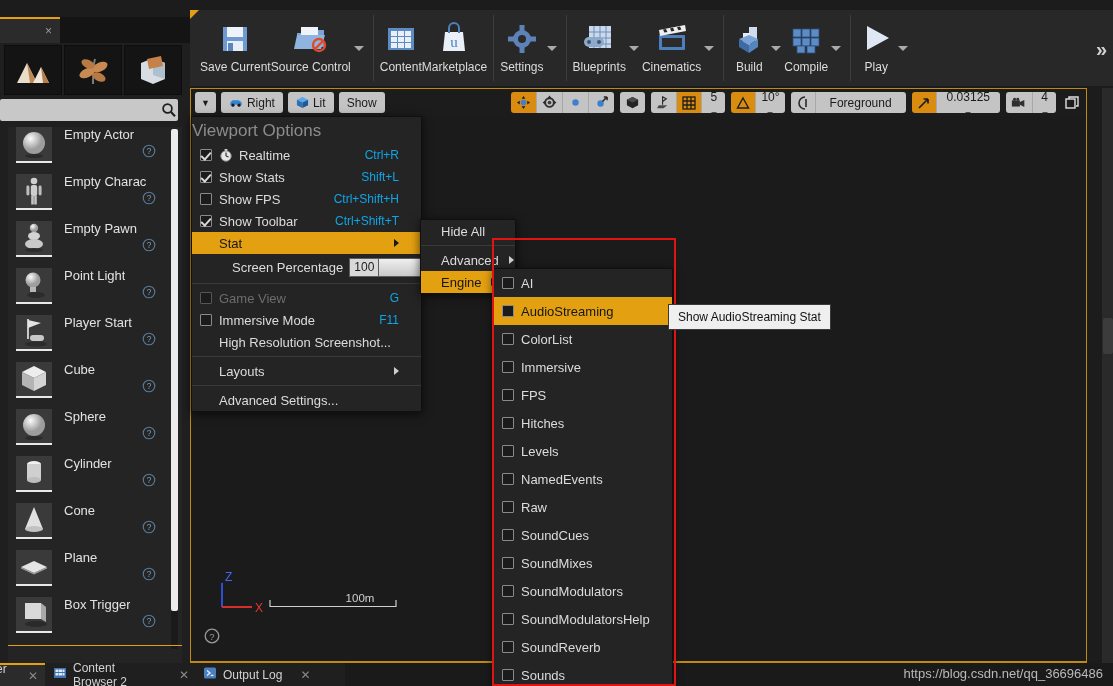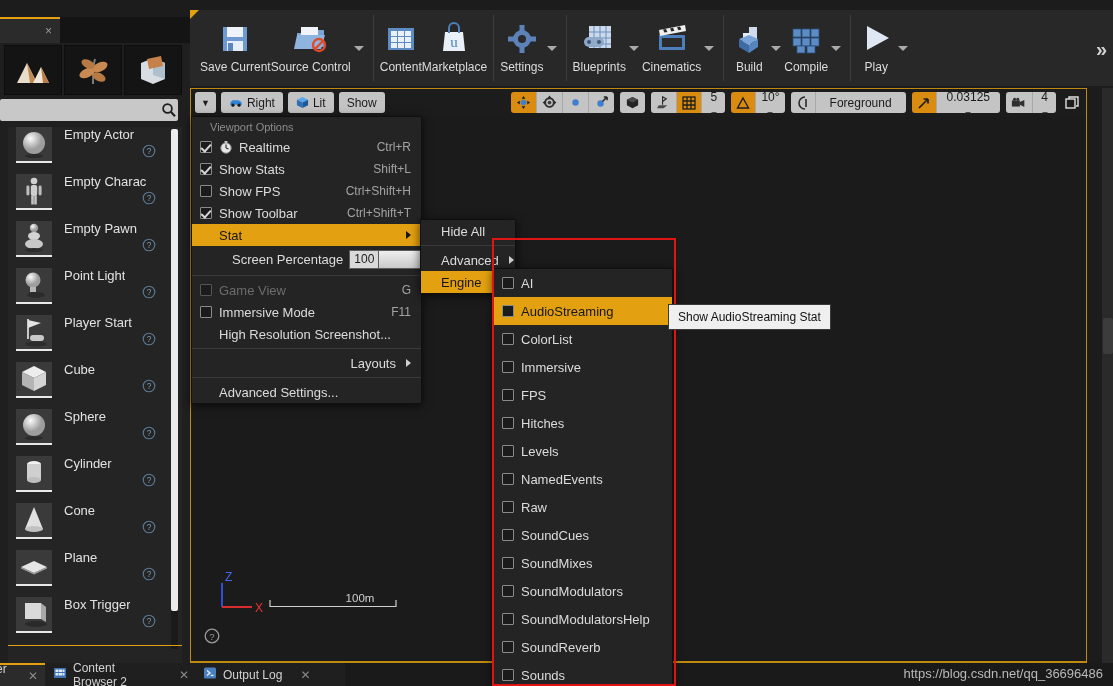--- a/index.html
+++ b/index.html
@@ -160,39 +160,39 @@
   .gizmo { position: absolute; left: 25px; bottom: 48px; width: 60px; height: 45px; }
   .vphelp { position: absolute; left: 13px; bottom: 18px; width: 16px; height: 16px; }
   .scalebar { position: absolute; left: 77px; bottom: 50px; width: 130px; height: 24px; }
 
   
   .menu {
     position: absolute; background: #242424; border: 1px solid #101010;
     box-shadow: 0 2px 9px rgba(0,0,0,.65); z-index: 40;
     font-size: 13px; color: #dcdcdc;
   }
-  .menu .hdr { padding: 4px 10px 3px 18px; font-size: 11px; color: #8c8c8c; }
+  .menu .hdr { padding: 4px 10px 3px 0; font-size: 17px; color: #8c8c8c; }
   .mrow {
     position: relative; height: 22px; display: flex; align-items: center;
-    padding: 0 10px 0 8px; white-space: nowrap;
+    padding: 0 22px 0 8px; white-space: nowrap;
   }
   .mrow.hl { background: #e3a011; color: #161616; }
   .mrow.dim { color: #6c6c6c; }
   .mrow .cb {
     width: 12px; height: 12px; border: 1px solid #8a8a8a; background: #1b1b1b;
     flex: 0 0 12px; margin-right: 7px; position: relative; border-radius: 1px;
   }
   .mrow .cb.dimcb { border-color: #555; }
   .mrow .cb.checked::after {
     content: ""; position: absolute; left: 2px; top: 0px;
     width: 4px; height: 8px; border: solid #d8d8d8;
     border-width: 0 2px 2px 0; transform: rotate(42deg);
   }
   .mrow .mlbl { flex: 1; }
-  .mrow .mkey { color: #a3a3a3; font-size: 12px; margin-left: 22px; }
+  .mrow .mkey { color: #0ea5e9; font-size: 12px; margin-left: 22px; }
   .mrow .arr {
     width: 0; height: 0; border-top: 4px solid transparent;
     border-bottom: 4px solid transparent; border-left: 5px solid #cfcfcf;
     margin-left: 10px;
   }
   .mrow.hl .arr { border-left-color: #181818; }
   .msep { height: 1px; background: #3a3a3a; margin: 3px 0; }
   .mrow .micon { width: 16px; margin-right: 4px; display:flex; align-items:center; }
 
   .spwrap { display: flex; align-items: center; margin-left: 6px; }
@@ -900,21 +900,21 @@
         <div class="mrow">
           <span class="cb"></span>
           <span class="mlbl">Immersive Mode</span>
           <span class="mkey">F11</span>
         </div>
         <div class="mrow">
           <span class="mlbl" style="padding-left:19px;">High Resolution Screenshot...</span>
         </div>
         <div class="msep"></div>
         <div class="mrow">
-          <span class="mlbl" style="padding-left:19px;text-align:right;">Layouts</span>
+          <span class="mlbl" style="padding-left:19px;">Layouts</span>
           <span class="arr"></span>
         </div>
         <div class="msep"></div>
         <div class="mrow">
           <span class="mlbl" style="padding-left:19px;">Advanced Settings...</span>
         </div>
       </div>
   </div>
 
   <div class="menu submenu2">

